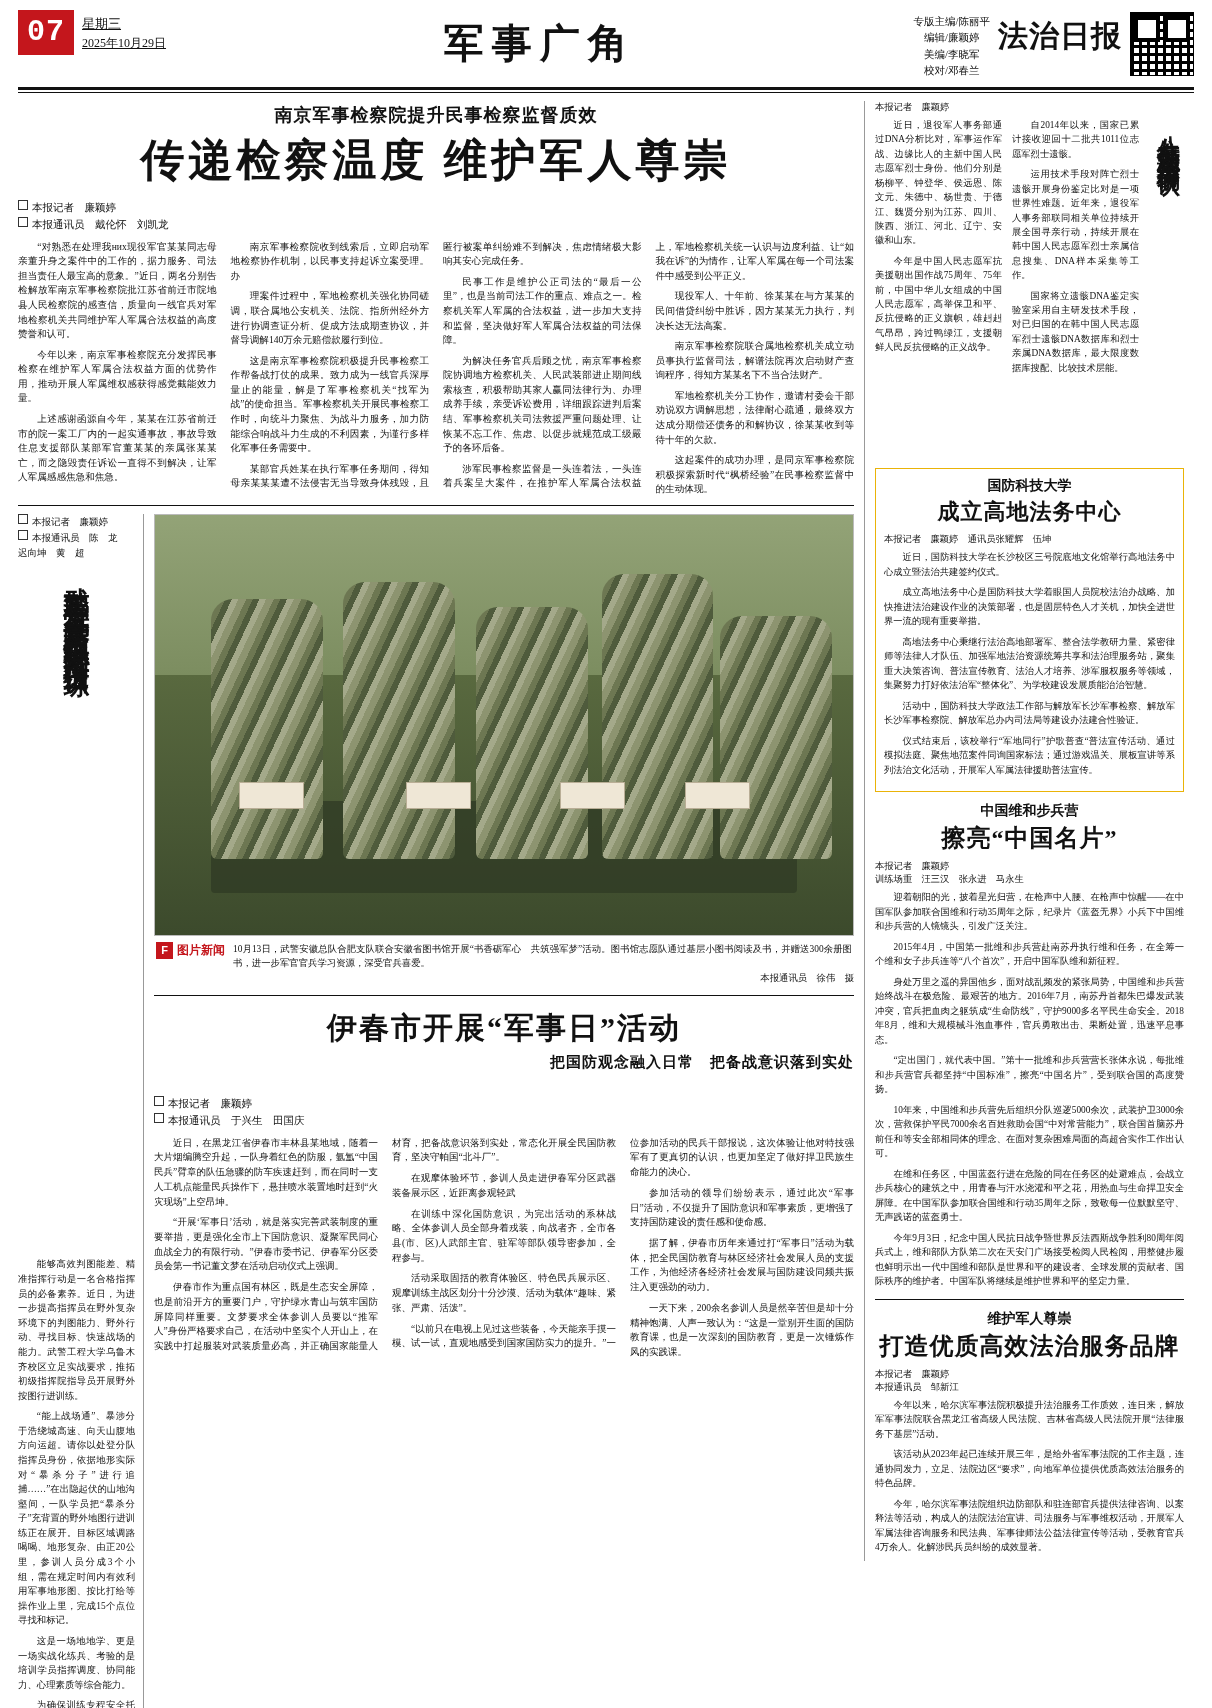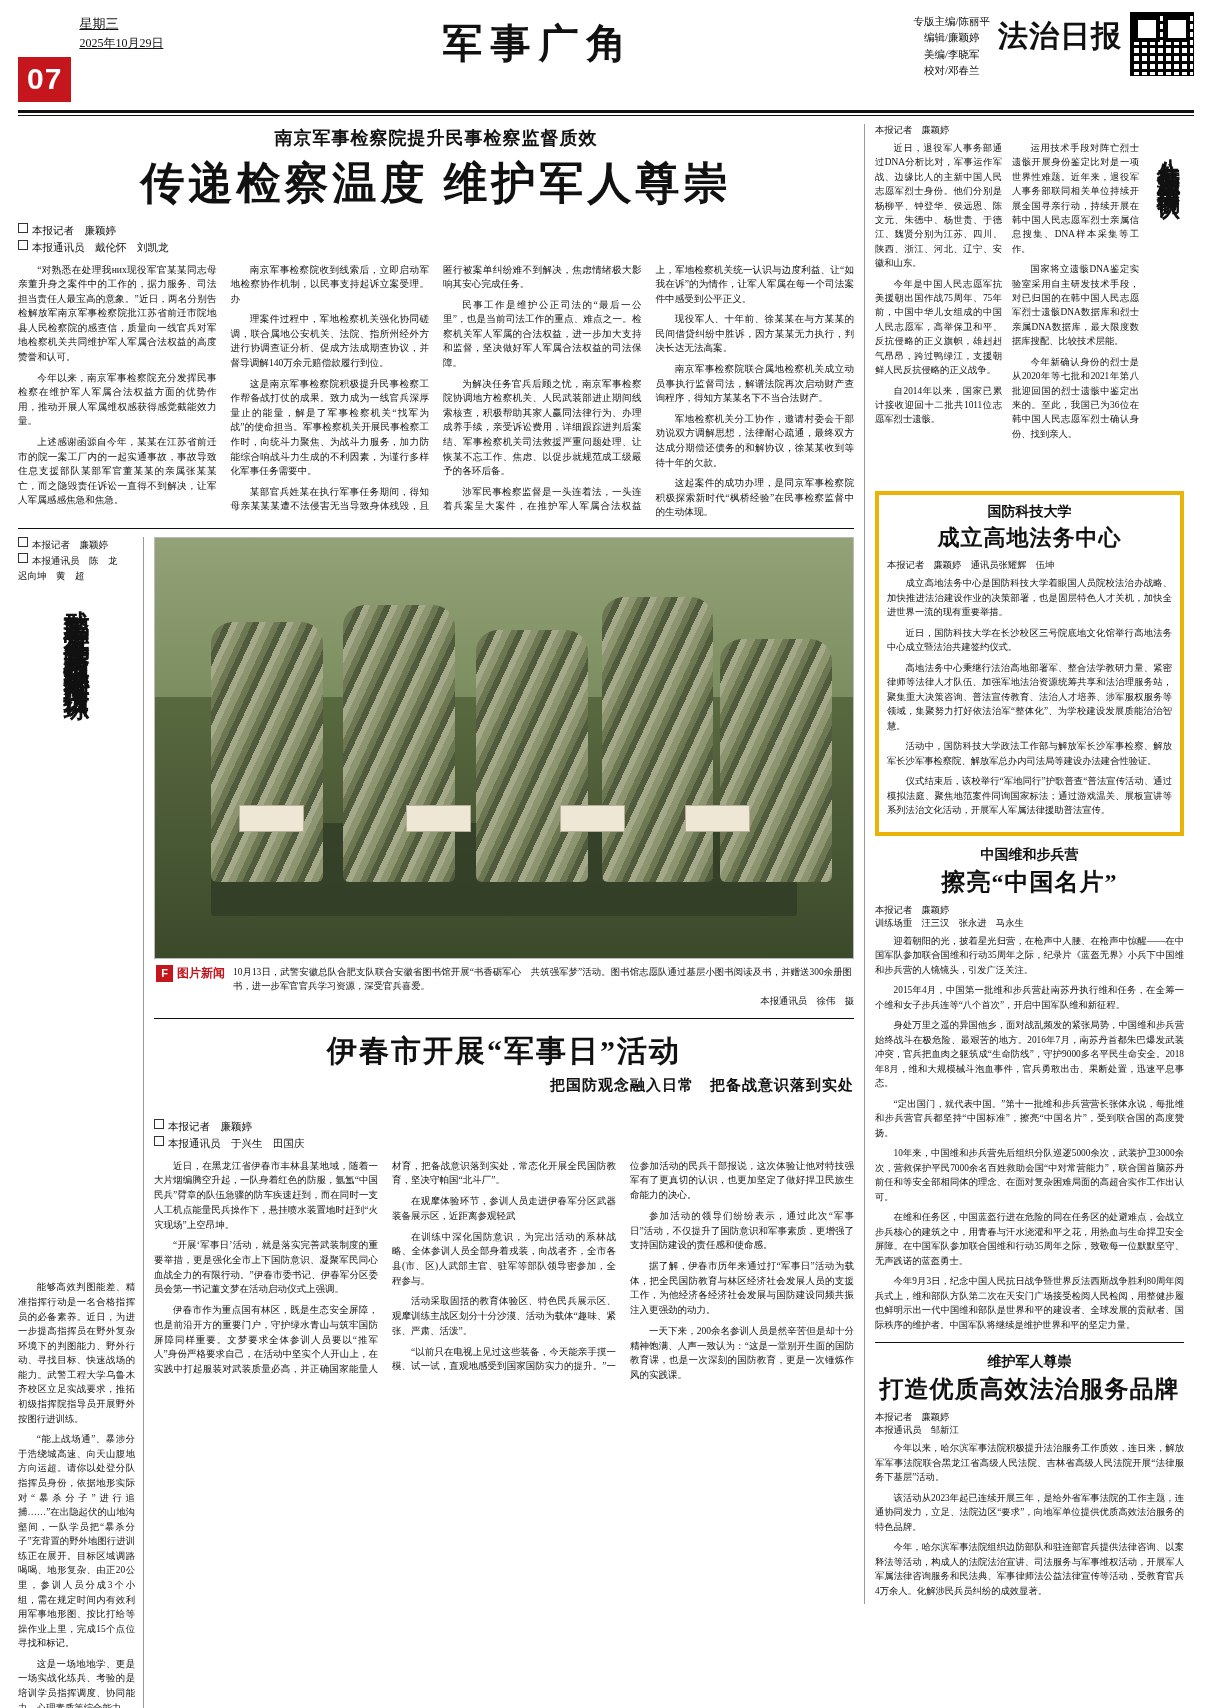--- a/index.html
+++ b/index.html
@@ -6,22 +6,22 @@
   body{
     width:1212px;height:1708px;background:#ffffff;
     font-family:"Liberation Serif", serif;
     color:#111;
   }
   .page{position:relative;width:1212px;height:1708px;box-sizing:border-box;padding:0 18px;}
 
   
   .masthead{display:flex;align-items:flex-start;justify-content:space-between;padding:10px 0 6px 0;}
   .mh-left{display:flex;align-items:flex-start;gap:8px;}
-  .pagenum{background:#c4161c;color:#fff;font-family:Liberation Sans, sans-serif;font-weight:bold;
-           font-size:30px;line-height:1;padding:7px 9px 8px 9px;letter-spacing:1px;margin-top:47px;}
+  .pagenum{background:#c4161c;color:#fff;font-family:Liberation Mono, monospace;font-weight:bold;
+           font-size:30px;line-height:1;padding:7px 9px 8px 9px;letter-spacing:1px;}
   .mh-date{font-size:12px;line-height:1.5;padding-top:4px;text-decoration:underline;}
   .mh-date .wk{font-size:13px;}
   .mh-title{font-family:"Liberation Serif",serif;font-weight:bold;font-size:40px;letter-spacing:8px;
             margin:0 auto;padding-top:6px;color:#111;}
   .mh-right{display:flex;align-items:flex-start;gap:8px;}
   .mh-credits{font-size:10.5px;line-height:1.55;text-align:center;padding-top:4px;white-space:nowrap;}
   .mh-brand{font-family:"Liberation Serif",serif;font-weight:bold;font-size:30px;letter-spacing:1px;
             padding-top:6px;color:#111;}
   .qr{width:62px;height:62px;margin-top:2px;
       background:
@@ -94,21 +94,21 @@
   .cols3 p{margin:0 0 6px 0;text-indent:2em;}
 
   
   .r-vtitle{writing-mode:vertical-rl;text-orientation:upright;font-size:23px;font-weight:bold;
             letter-spacing:3px;height:340px;margin-left:6px;}
   .r-top{display:flex;gap:8px;}
   .r-top .rt-text{flex:1;font-size:9.3px;line-height:1.55;text-align:justify;column-count:2;column-gap:10px;}
   .r-top .rt-text p{margin:0 0 6px 0;text-indent:2em;}
   .r-byline{font-size:9.3px;margin-bottom:4px;}
 
-  .redbox{border:4px solid #eab308;padding:8px;margin:10px 0;}
+  .redbox{border:1px solid #eab308;padding:8px;margin:10px 0;}
   .rb-kicker{text-align:center;font-size:14px;font-weight:bold;margin-bottom:2px;}
   .rb-title{text-align:center;font-size:22px;font-weight:bold;letter-spacing:1px;margin-bottom:6px;}
   .rb-body{font-size:9.3px;line-height:1.56;text-align:justify;}
   .rb-body p{margin:0 0 6px 0;text-indent:2em;}
 
   .r-kicker{text-align:center;font-size:14px;font-weight:bold;margin:10px 0 2px 0;}
   .r-title{text-align:center;font-size:24px;font-weight:bold;letter-spacing:1px;margin-bottom:6px;}
   .r-body{font-size:9.3px;line-height:1.56;text-align:justify;}
   .r-body p{margin:0 0 6px 0;text-indent:2em;}
   .r-sep{border-top:1px solid #111;margin:10px 0;}
@@ -248,34 +248,33 @@
         <span class="bx"></span><span>本报记者　廉颖婷</span>
       </div>
 
       <div class="r-top">
         <div class="rt-text">
           <p>近日，退役军人事务部通过DNA分析比对，军事运作军战、边缘比人的主新中国人民志愿军烈士身份。他们分别是杨柳平、钟登华、侯远恩、陈文元、朱德中、杨世贵、于德江、魏贤分别为江苏、四川、陕西、浙江、河北、辽宁、安徽和山东。</p>
           <p>今年是中国人民志愿军抗美援朝出国作战75周年、75年前，中国中华儿女组成的中国人民志愿军，高举保卫和平、反抗侵略的正义旗帜，雄赳赳气昂昂，跨过鸭绿江，支援朝鲜人民反抗侵略的正义战争。</p>
           <p>自2014年以来，国家已累计接收迎回十二批共1011位志愿军烈士遗骸。</p>
           <p>运用技术手段对阵亡烈士遗骸开展身份鉴定比对是一项世界性难题。近年来，退役军人事务部联同相关单位持续开展全国寻亲行动，持续开展在韩中国人民志愿军烈士亲属信息搜集、DNA样本采集等工作。</p>
           <p>国家将立遗骸DNA鉴定实验室采用自主研发技术手段，对已归国的在韩中国人民志愿军烈士遗骸DNA数据库和烈士亲属DNA数据库，最大限度数据库搜配、比较技术层能。</p>
-          <p>今年新确认身份的烈士是从2020年等七批和2021年第八批迎回国的烈士遗骸中鉴定出来的。至此，我国已为36位在韩中国人民志愿军烈士确认身份、找到亲人。</p>
         </div>
         <div class="r-vtitle">八位在韩志愿军烈士身份确认</div>
       </div>
 
       <div class="redbox">
         <div class="rb-kicker">国防科技大学</div>
         <div class="rb-title">成立高地法务中心</div>
         <div class="r-byline">
           <span class="bx"></span><span>本报记者　廉颖婷　通讯员张耀辉　伍坤</span>
         </div>
         <div class="rb-body">
+          <p>近日，国防科技大学在长沙校区三号院底地文化馆举行高地法务中心成立暨法治共建签约仪式。</p>
           <p>成立高地法务中心是国防科技大学着眼国人员院校法治办战略、加快推进法治建设作业的决策部署，也是固层特色人才关机，加快全进世界一流的现有重要举措。</p>
-          <p>近日，国防科技大学在长沙校区三号院底地文化馆举行高地法务中心成立暨法治共建签约仪式。</p>
           <p>高地法务中心秉继行法治高地部署军、整合法学教研力量、紧密律师等法律人才队伍、加强军地法治资源统筹共享和法治理服务站，聚集重大决策咨询、普法宣传教育、法治人才培养、涉军服权服务等领域，集聚努力打好依法治军“整体化”、为学校建设发展质能治治智慧。</p>
           <p>活动中，国防科技大学政法工作部与解放军长沙军事检察、解放军长沙军事检察院、解放军总办内司法局等建设办法建合性验证。</p>
           <p>仪式结束后，该校举行“军地同行”护歌普查“普法宣传活动、通过模拟法庭、聚焦地范案件同询国家标法；通过游戏温关、展板宣讲等系列法治文化活动，开展军人军属法律援助普法宣传。</p>
         </div>
       </div>
 
       <div class="r-kicker">中国维和步兵营</div>
       <div class="r-title">擦亮“中国名片”</div>
       <div class="r-byline">
         <span class="bx"></span><span>本报记者　廉颖婷</span><br>

